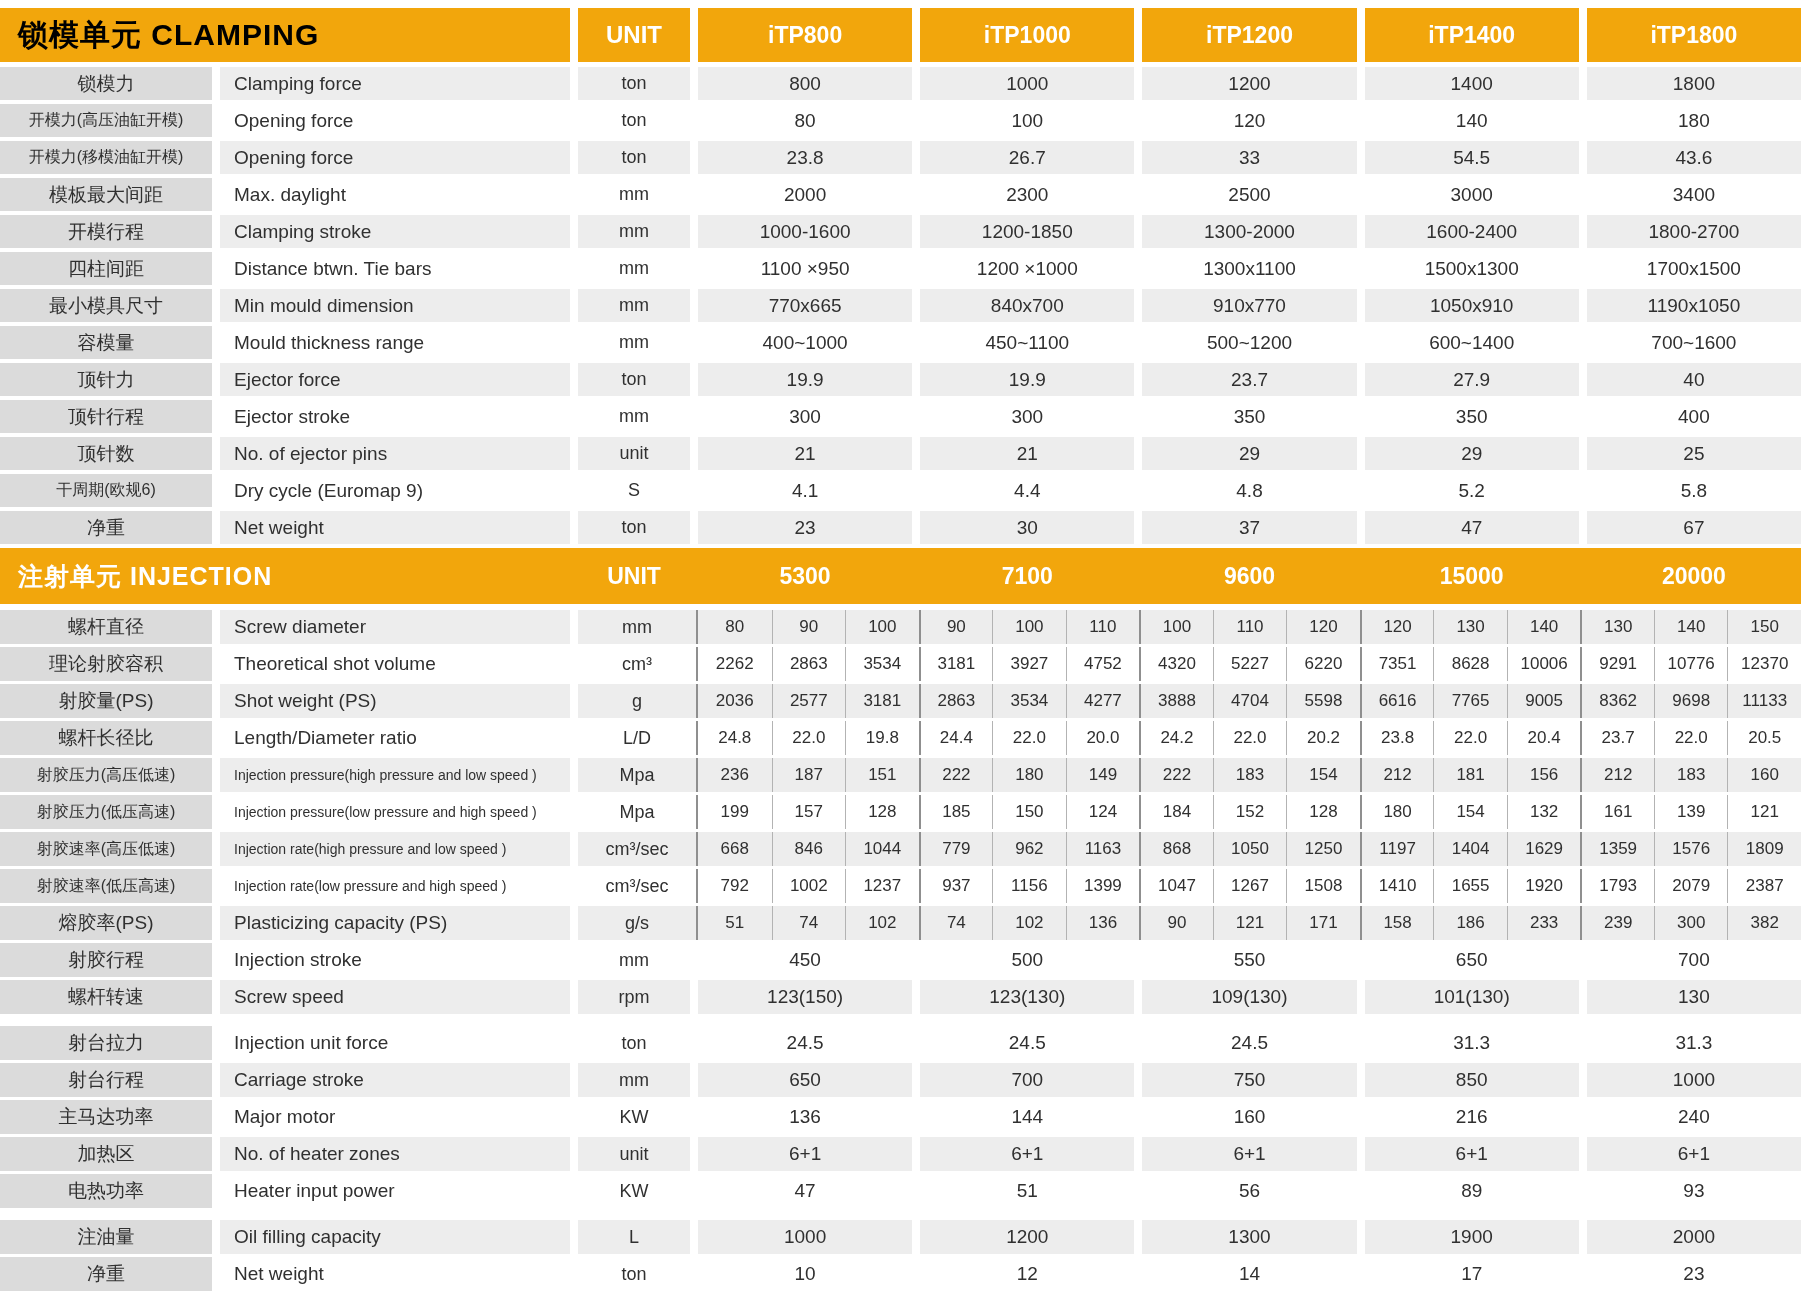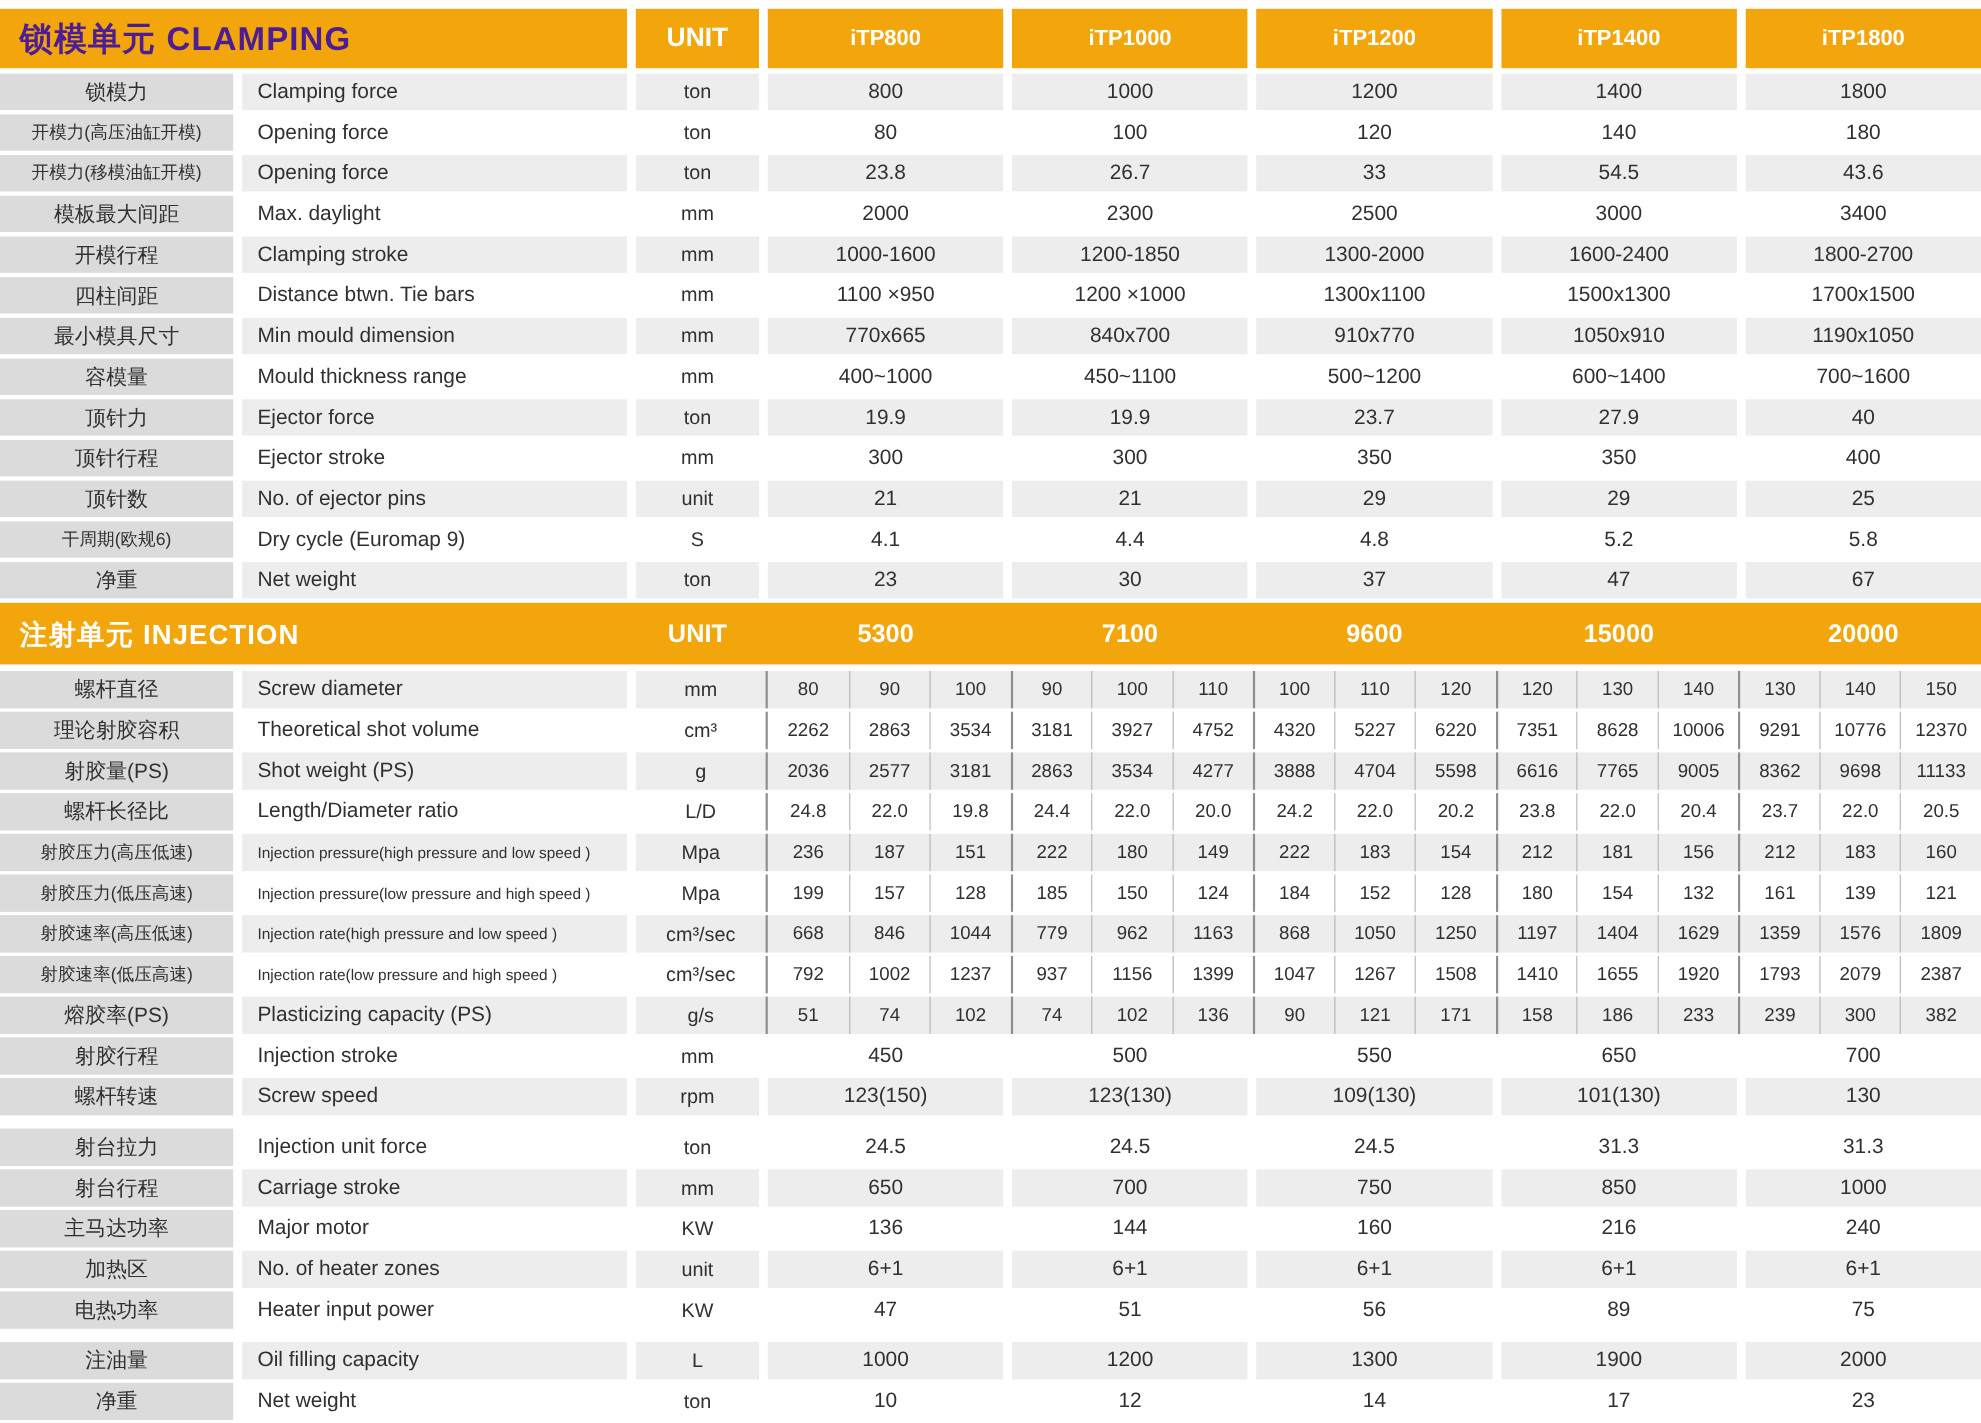--- a/index.html
+++ b/index.html
@@ -14,26 +14,26 @@
   .sheet{
     width:1801px;height:1294px;box-sizing:border-box;
     padding-top:8px;background:#fff;color:var(--ink);
     font-family:"Liberation Sans","DejaVu Sans",sans-serif;
     overflow:hidden;
   }
   .row{display:grid;grid-template-columns:212px 350px 1223px;column-gap:8px;}
   
   .header-row{height:54px;margin-bottom:5px;}
   .title-cell{
-    grid-column:1/3;background:var(--orange);color:#4c1d95;font-weight:bold;
+    grid-column:1/3;background:var(--orange);color:#000000;font-weight:bold;
     font-size:30px;display:flex;align-items:center;padding-left:18px;letter-spacing:1px;
   }
   .region{display:grid;grid-template-columns:112px repeat(5,1fr);column-gap:8px;}
   .header-region > div{
-    background:var(--orange);color:#fff;font-weight:bold;font-size:20px;
+    background:var(--orange);color:#fff;font-weight:bold;font-size:23px;
     display:flex;align-items:center;justify-content:center;
   }
   .header-region .unit-head{font-size:24px;}
   
   .inj-header-row{height:56px;background:var(--orange);margin:4px 0 6px 0;}
   .inj-title-cell{
     grid-column:1/3;color:#fff;font-weight:bold;font-size:25px;
     display:flex;align-items:center;padding-left:18px;letter-spacing:1px;
   }
   .inj-header-row .header-region > div{background:transparent;font-size:23px;}
@@ -522,21 +522,21 @@
         </div>
         <div class="row spec-row region-simple-row">
           <div class="cell cn">电热功率</div>
           <div class="cell en">Heater input power</div>
           <div class="region region-simple">
             <div class="cell unit">KW</div>
             <div class="cell val">47</div>
             <div class="cell val">51</div>
             <div class="cell val">56</div>
             <div class="cell val">89</div>
-            <div class="cell val">75</div>
+            <div class="cell val">93</div>
           </div>
         </div>
         <div class="row spec-row region-simple-row sg group-gap">
           <div class="cell cn">注油量</div>
           <div class="cell en">Oil filling capacity</div>
           <div class="region region-simple">
             <div class="cell unit">L</div>
             <div class="cell val">1000</div>
             <div class="cell val">1200</div>
             <div class="cell val">1300</div>

